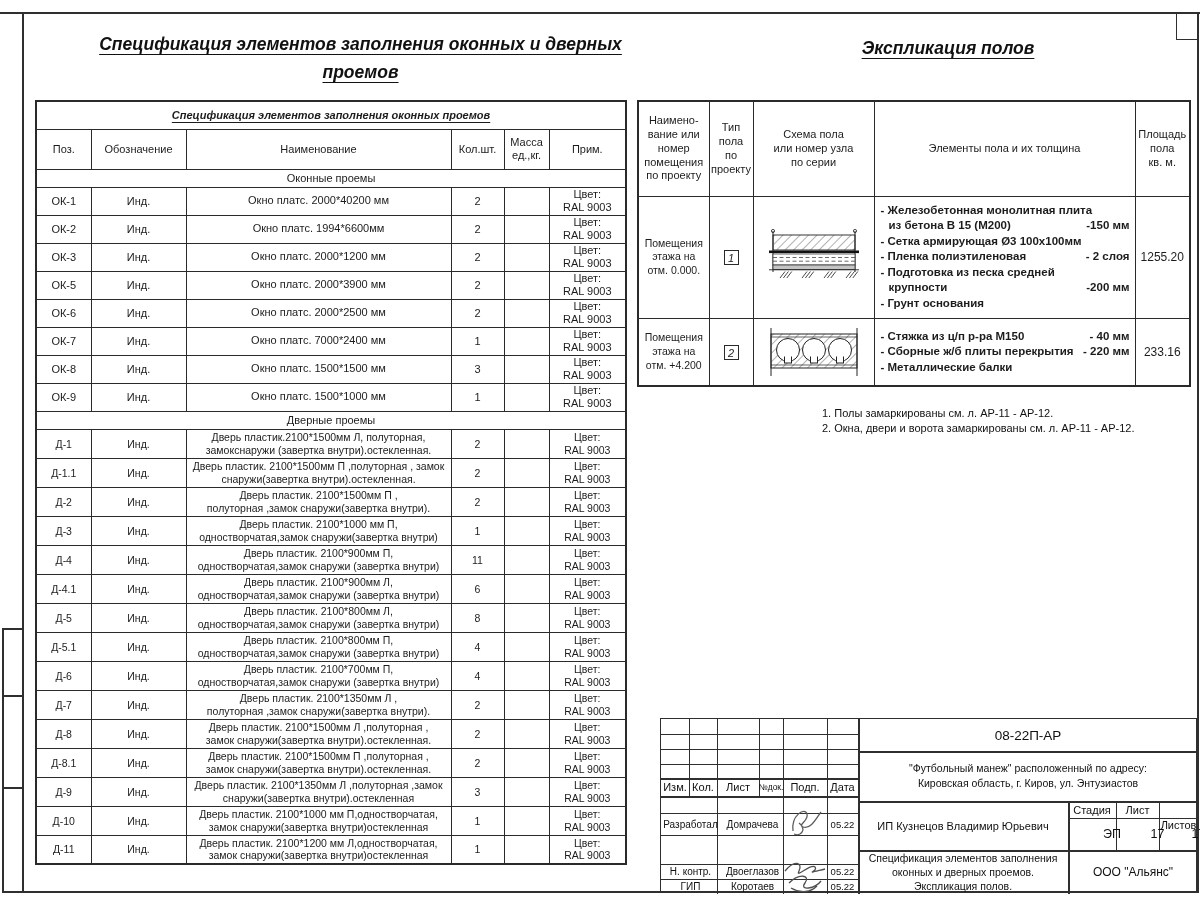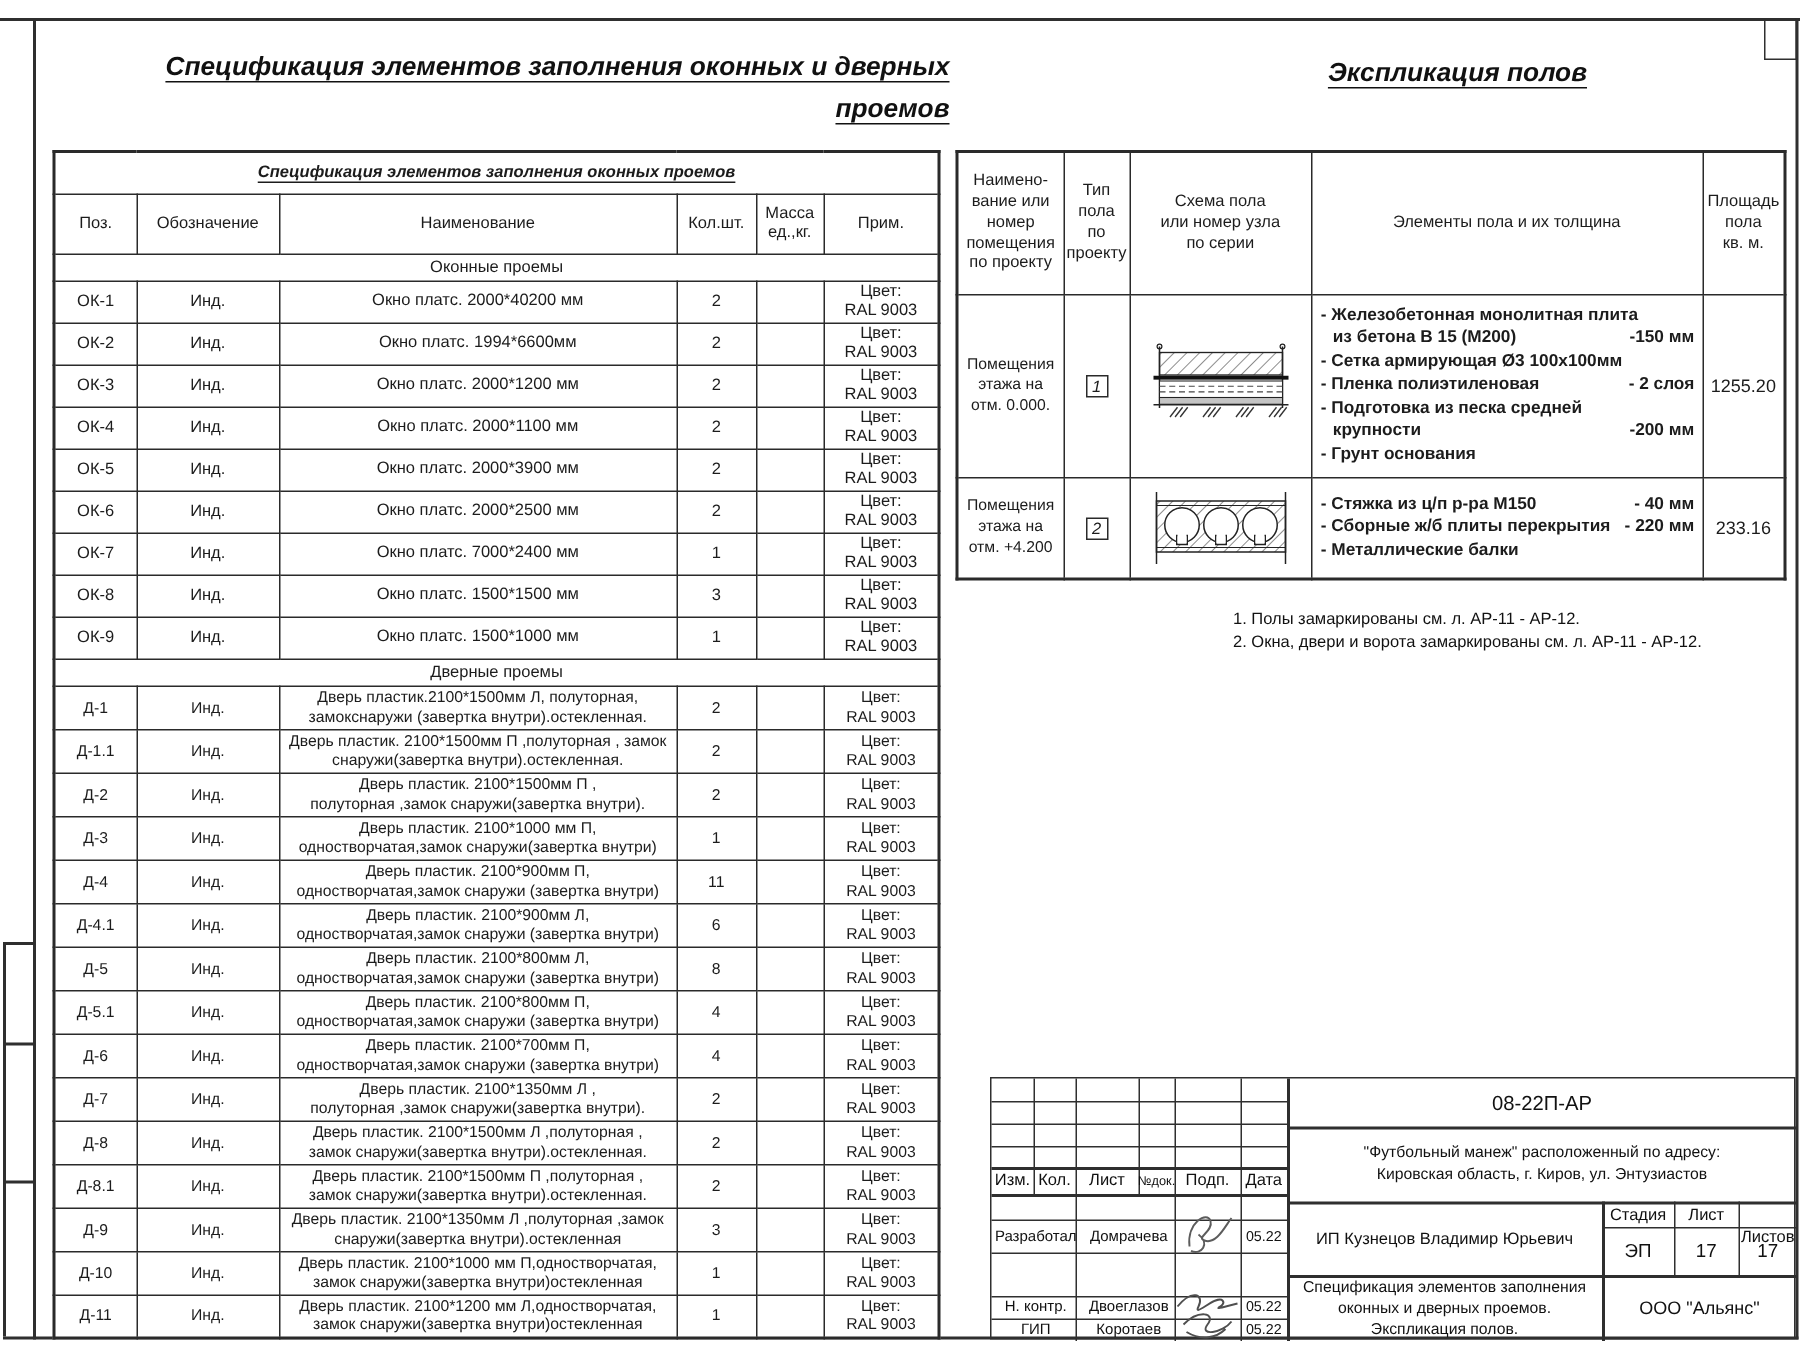--- a/index.html
+++ b/index.html
@@ -15,21 +15,21 @@
   .frame-right { left:1197px; top:12px; width:2px; height:881px; }
   .frame-bottom { left:2px; top:891px; width:1197px; height:2px; }
   .tr-box { left:1176px; top:13px; width:22px; height:27px; border:1.5px solid #2f2f2f; border-top:none; }
   .strip-v { left:2px; top:628px; width:1.5px; height:263px; }
   .strip-h1 { left:2px; top:628px; width:21px; height:1.5px; }
   .strip-h2 { left:2px; top:695px; width:21px; height:1.5px; }
   .strip-h3 { left:2px; top:787px; width:21px; height:1.5px; }
 
   
   .main-title { position:absolute; font-style:italic; font-weight:600; font-size:17.5px;
-    text-align:right; line-height:1.6; text-decoration:underline; text-underline-offset:4px; color:#111; }
+    text-align:center; line-height:1.6; text-decoration:underline; text-underline-offset:4px; color:#111; }
   #left-title { left:88px; top:30px; width:545px; }
   #right-title { left:838px; top:34px; width:220px; }
 
   
   #spec-table { left:35px; top:100px; }
   table { border-collapse:collapse; table-layout:fixed; background:#fff; }
   td { border:1px solid #2a2a2a; text-align:center; vertical-align:middle; overflow:hidden; }
   #spec-table table { width:590px; border:2px solid #2a2a2a; }
   #spec-table .title-row td { height:28px; font-style:italic; font-weight:600; font-size:11px;
      text-decoration:underline; text-underline-offset:3px; }
@@ -60,21 +60,21 @@
   #titleblock { left:660px; top:718px; width:537px; height:175px; border:1.5px solid #2f2f2f; }
   #titleblock .cell { position:absolute; display:flex; align-items:center; justify-content:center;
      text-align:center; color:#111; }
   .tb-doc { font-size:13.5px; }
   .tb-proj { font-size:10.5px; line-height:1.45; }
   .tb-client { font-size:11px; }
   .tb-sheet-title { font-size:10.5px; line-height:1.35; }
   .tb-company { font-size:12px; }
   .tb-hdr { font-size:11px; }
   .tb-hdr-small { font-size:8.5px; }
-  .tb-val { font-size:12.5px; }
+  .tb-val { font-size:12.5px;margin-left:20px; }
   .tb-crew { font-size:10px; justify-content:flex-start; padding-left:3px; text-align:left; }
   .tb-date { font-size:9.5px; }
   .muted { color:#5a5a5a; }
   svg { display:block; }
 </style>
 </head>
 <body>
 
 <div class="line frame-top"></div>
 <div class="line frame-left"></div>
@@ -130,29 +130,20 @@
           <td class="name-cell pre">Окно платс. 1994*6600мм</td>
           <td>2</td>
           <td></td>
           <td class="note-cell pre">Цвет:
 RAL 9003</td>
         </tr>
         <tr class="row-win">
           <td>ОК-3</td>
           <td>Инд.</td>
           <td class="name-cell pre">Окно платс. 2000*1200 мм</td>
-          <td>2</td>
-          <td></td>
-          <td class="note-cell pre">Цвет:
-RAL 9003</td>
-        </tr>
-        <tr class="row-win">
-          <td>ОК-4</td>
-          <td>Инд.</td>
-          <td class="name-cell pre">Окно платс. 2000*1100 мм</td>
           <td>2</td>
           <td></td>
           <td class="note-cell pre">Цвет:
 RAL 9003</td>
         </tr>
         <tr class="row-win">
           <td>ОК-5</td>
           <td>Инд.</td>
           <td class="name-cell pre">Окно платс. 2000*3900 мм</td>
           <td>2</td>

